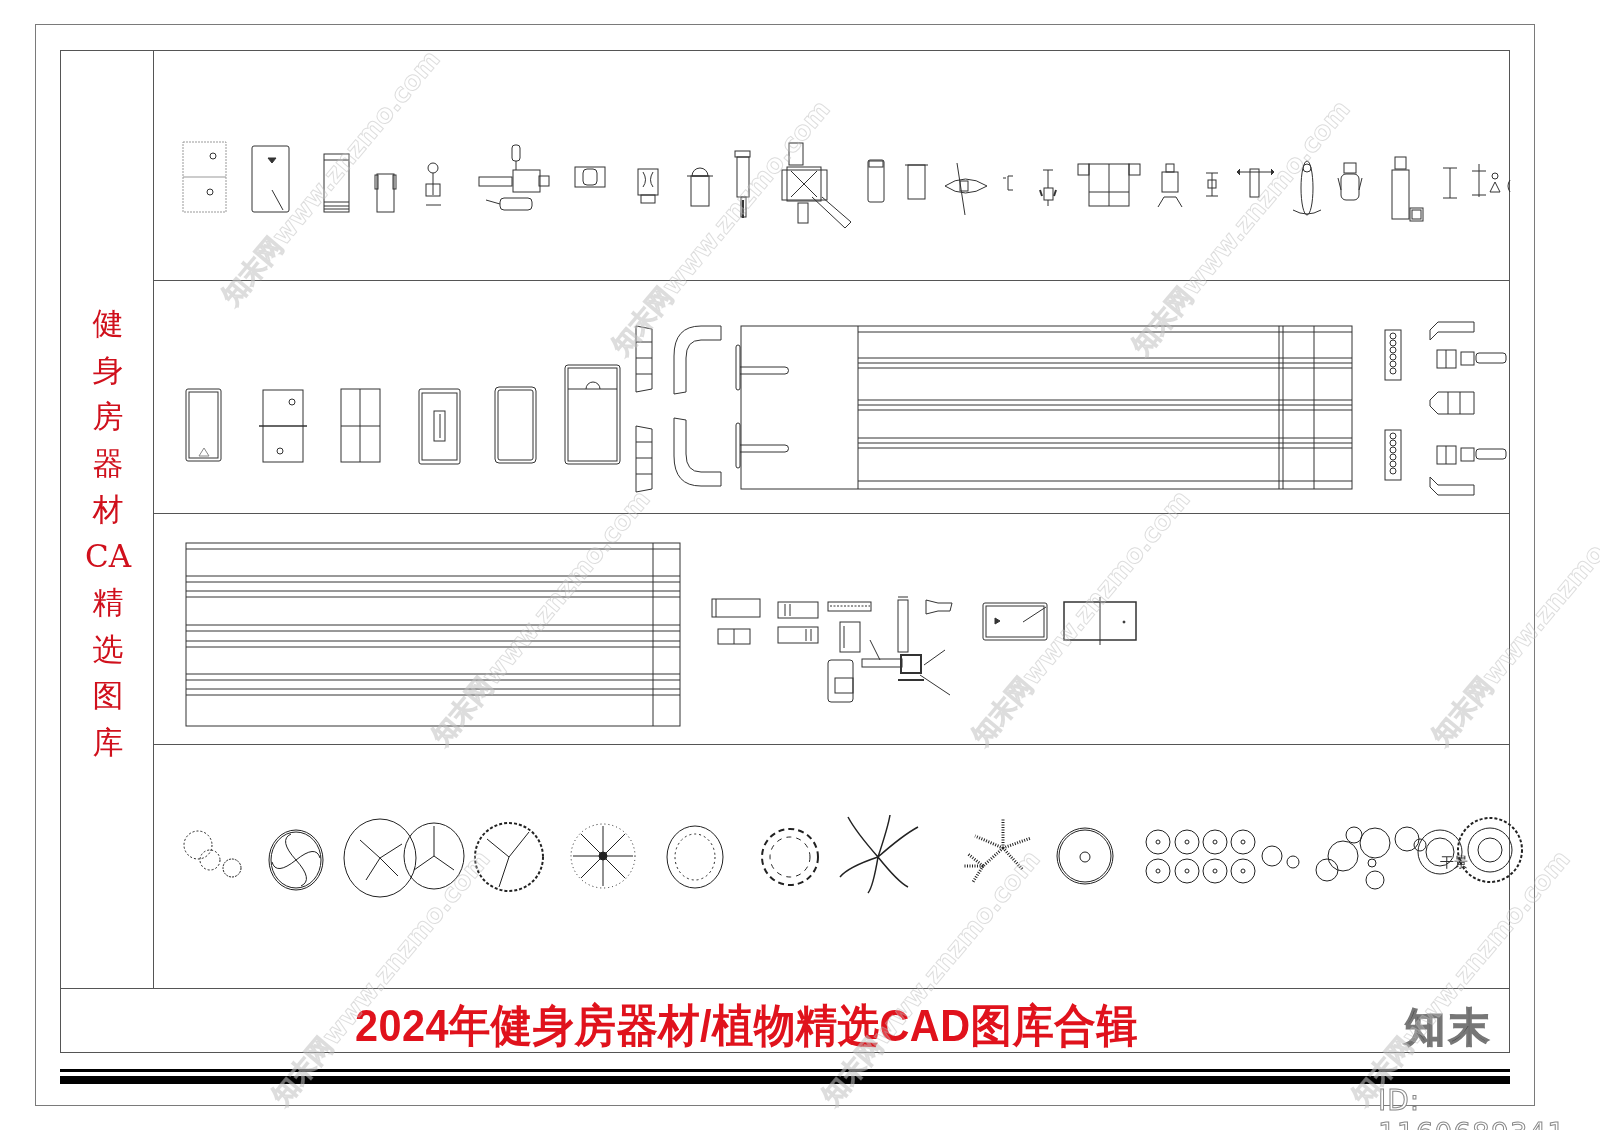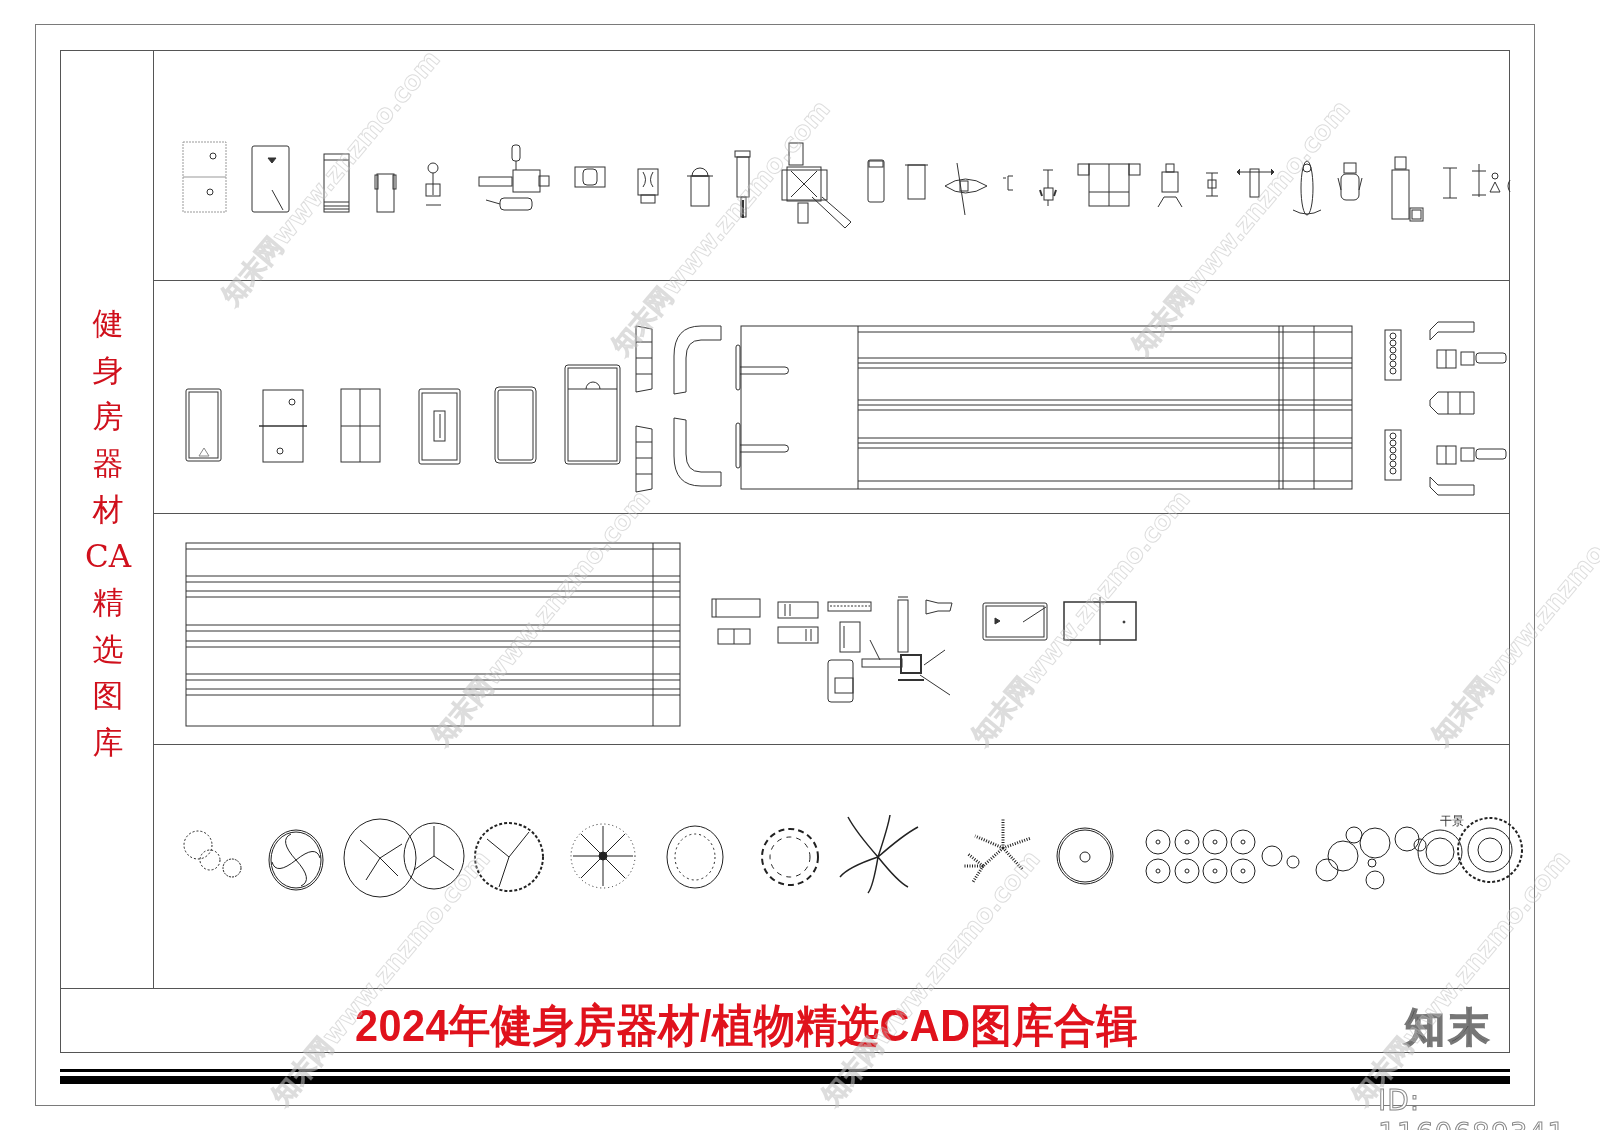--- a/index.html
+++ b/index.html
@@ -11,21 +11,21 @@
   .side-title span { display: block; }
   .row-divider { position: absolute; left: 154px; width: 1356px; height: 0; border-top: 1px solid #555; }
   .bottom-divider { position: absolute; left: 60px; top: 988px; width: 1450px; border-top: 1px solid #555; }
   .footer-title { position: absolute; left: 355px; top: 996px; color: #e0121c; font-family: "Liberation Sans", sans-serif; font-size: 45px; font-weight: bold; letter-spacing: 0.5px; white-space: nowrap; transform: scaleX(0.92); transform-origin: left top; }
   .brand-logo { position: absolute; left: 1405px; top: 1000px; font-size: 40px; color: #404040; -webkit-text-stroke: 1.4px #777; font-family: "DejaVu Sans", sans-serif; font-weight: bold; letter-spacing: 4px; }
   .thin-rule { position: absolute; left: 60px; top: 1069px; width: 1450px; height: 3px; background: #000; }
   .thick-rule { position: absolute; left: 60px; top: 1076px; width: 1450px; height: 8px; background: #000; }
   .id-label { position: absolute; left: 1378px; top: 1084px; font-size: 28px; color: #fff; -webkit-text-stroke: 1px #888; font-family: "DejaVu Sans", sans-serif; letter-spacing: 1px; }
   svg.drawing { position: absolute; left: 0; top: 0; }
   .wm { position: absolute; color: rgba(200,200,200,0.35); font-size: 26px; font-weight: bold; transform: rotate(-50deg); white-space: nowrap; font-family: "DejaVu Sans", sans-serif; -webkit-text-stroke: 1px rgba(180,180,180,0.45); color: rgba(255,255,255,0.2); pointer-events: none; }
-  .small-label { position: absolute; left: 1440px; top: 813px; font-size: 12px; color: #333; font-family: Liberation Serif, serif; }
+  .small-label { position: absolute; left: 1440px; top: 854px; font-size: 14px; color: #333; font-family: Liberation Serif, serif; }
 </style>
 </head>
 <body>
 
 <div class="outer-frame"></div>
 <div class="inner-frame"></div>
 <div class="side-col"></div>
 
 <div class="side-title">
   <span>健</span>

